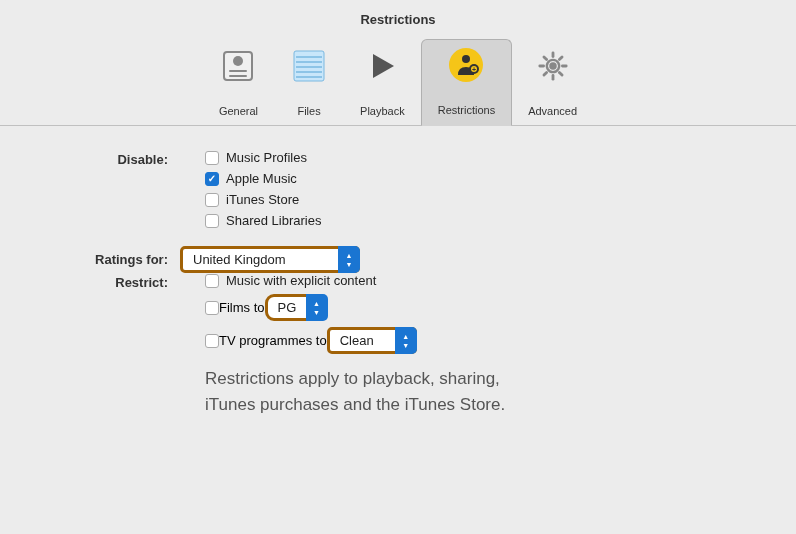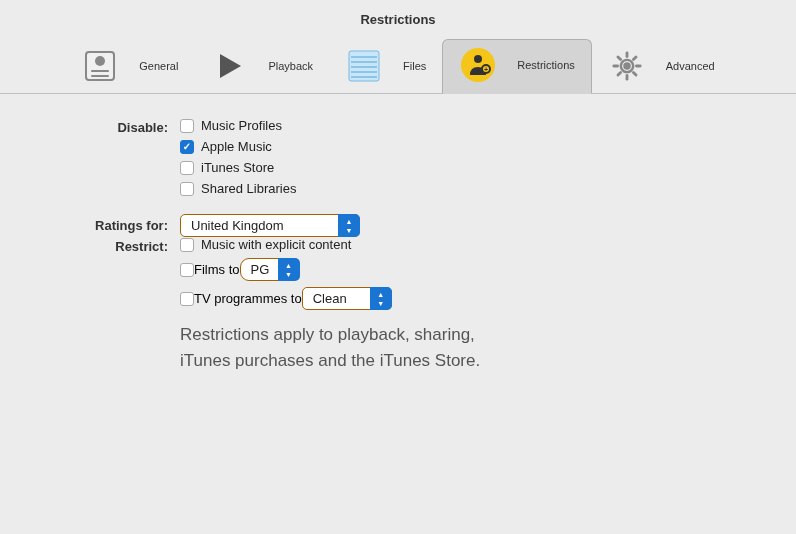--- a/index.html
+++ b/index.html
@@ -34,21 +34,21 @@
       display: flex;
       justify-content: center;
       align-items: flex-end;
       gap: 0px;
       padding: 6px 0 0 0;
       border-bottom: 1px solid #c0c0c0;
     }
 
     .toolbar-item {
       display: flex;
-      flex-direction: row;
+      flex-direction: column;
       align-items: center;
       padding: 6px 16px 8px 16px;
       cursor: pointer;
       border-radius: 6px 6px 0 0;
       gap: 20px;
       min-width: 70px;
     }
 
     .toolbar-item.active {
       background: #d4d4d4;
@@ -91,20 +91,21 @@
       font-size: 13px;
       color: #333;
       font-weight: 700;
       flex-shrink: 0;
     }
 
     .section-content {
       display: flex;
       flex-direction: column;
       gap: 6px;
+      margin-left: 25px;
     }
 
     .checkbox-row {
       display: flex;
       align-items: center;
       gap: 7px;
       font-size: 13px;
       color: #222;
     }
 
@@ -137,21 +138,21 @@
     .select-wrapper {
       position: relative;
       display: inline-flex;
       align-items: center;
     }
 
     select {
       appearance: none;
       -webkit-appearance: none;
       background: white;
-      border: 1px solid #a16207;
+      border: 3px solid #a16207;
       border-radius: 5px;
       padding: 3px 28px 3px 10px;
       font-size: 13px;
       color: #222;
       cursor: pointer;
       outline: none;
     }
 
     .select-arrow {
       position: absolute;
@@ -231,43 +232,43 @@
     <div class="toolbar-item">
       <div class="toolbar-icon">
         <svg width="32" height="32" viewBox="0 0 32 32">
           <rect x="2" y="2" width="28" height="28" rx="3" ry="3" fill="#f0f0f0" stroke="#888" stroke-width="2"></rect>
           <circle cx="16" cy="11" r="5" fill="#888"></circle>
           <rect x="7" y="20" width="18" height="2" rx="1" fill="#888"></rect>
           <rect x="7" y="25" width="18" height="2" rx="1" fill="#888"></rect>
         </svg>
       </div>
       <span class="toolbar-label">General</span>
-    </div>
-
-    <div class="toolbar-item">
-      <div class="toolbar-icon">
-        <svg width="34" height="34" viewBox="0 0 34 34">
-          <polygon points="8,5 29,17 8,29" fill="#555"></polygon>
-        </svg>
-      </div>
-      <span class="toolbar-label">Playback</span>
     </div>
 
     <div class="toolbar-item">
       <div class="toolbar-icon">
         <svg width="34" height="34" viewBox="0 0 34 34">
           <rect x="2" y="2" width="30" height="30" rx="2" fill="#c8e6fa" stroke="#7ab8e0" stroke-width="1"></rect>
           <line x1="4" y1="8" x2="30" y2="8" stroke="#7ab8e0" stroke-width="1.5"></line>
           <line x1="4" y1="13" x2="30" y2="13" stroke="#7ab8e0" stroke-width="1.5"></line>
           <line x1="4" y1="18" x2="30" y2="18" stroke="#7ab8e0" stroke-width="1.5"></line>
           <line x1="4" y1="23" x2="30" y2="23" stroke="#7ab8e0" stroke-width="1.5"></line>
           <line x1="4" y1="28" x2="30" y2="28" stroke="#7ab8e0" stroke-width="1.5"></line>
         </svg>
       </div>
       <span class="toolbar-label">Files</span>
+    </div>
+
+    <div class="toolbar-item">
+      <div class="toolbar-icon">
+        <svg width="34" height="34" viewBox="0 0 34 34">
+          <polygon points="8,5 29,17 8,29" fill="#555"></polygon>
+        </svg>
+      </div>
+      <span class="toolbar-label">Playback</span>
     </div>
 
     <div class="toolbar-item active">
       <div class="toolbar-icon">
         <svg width="36" height="36" viewBox="0 0 36 36">
           <circle cx="18" cy="18" r="17" fill="#f5c518"></circle>
           <circle cx="18" cy="12" r="4" fill="#333"></circle>
           <path d="M10 28 Q10 20 18 20 Q26 20 26 28" fill="#333"></path>
           <circle cx="26" cy="22" r="5" fill="#333"></circle>
           <circle cx="26" cy="22" r="3" fill="#f5c518"></circle>

